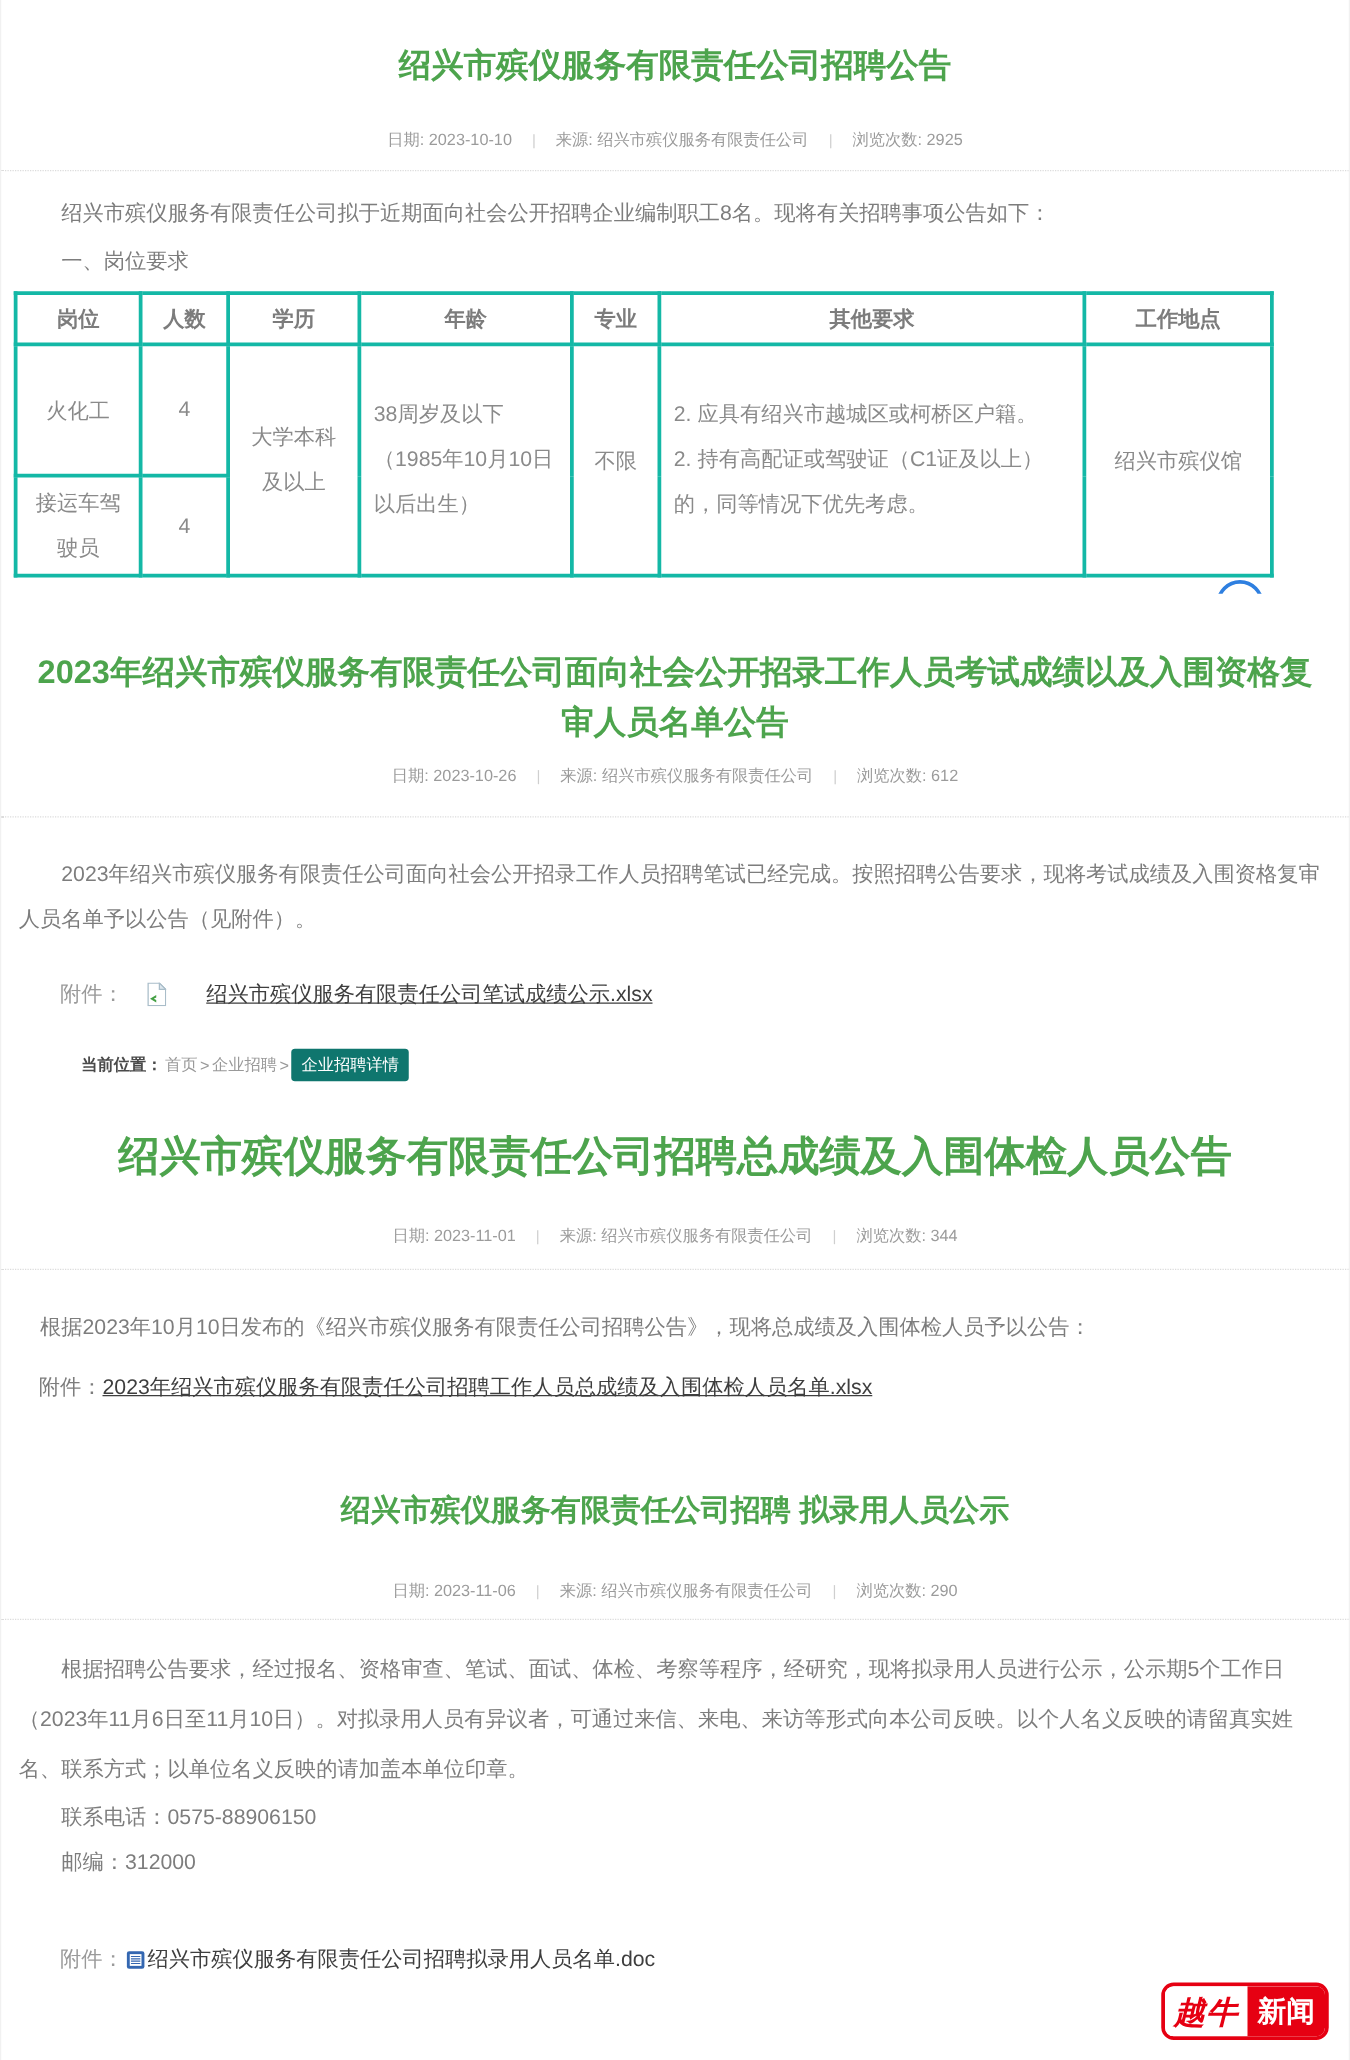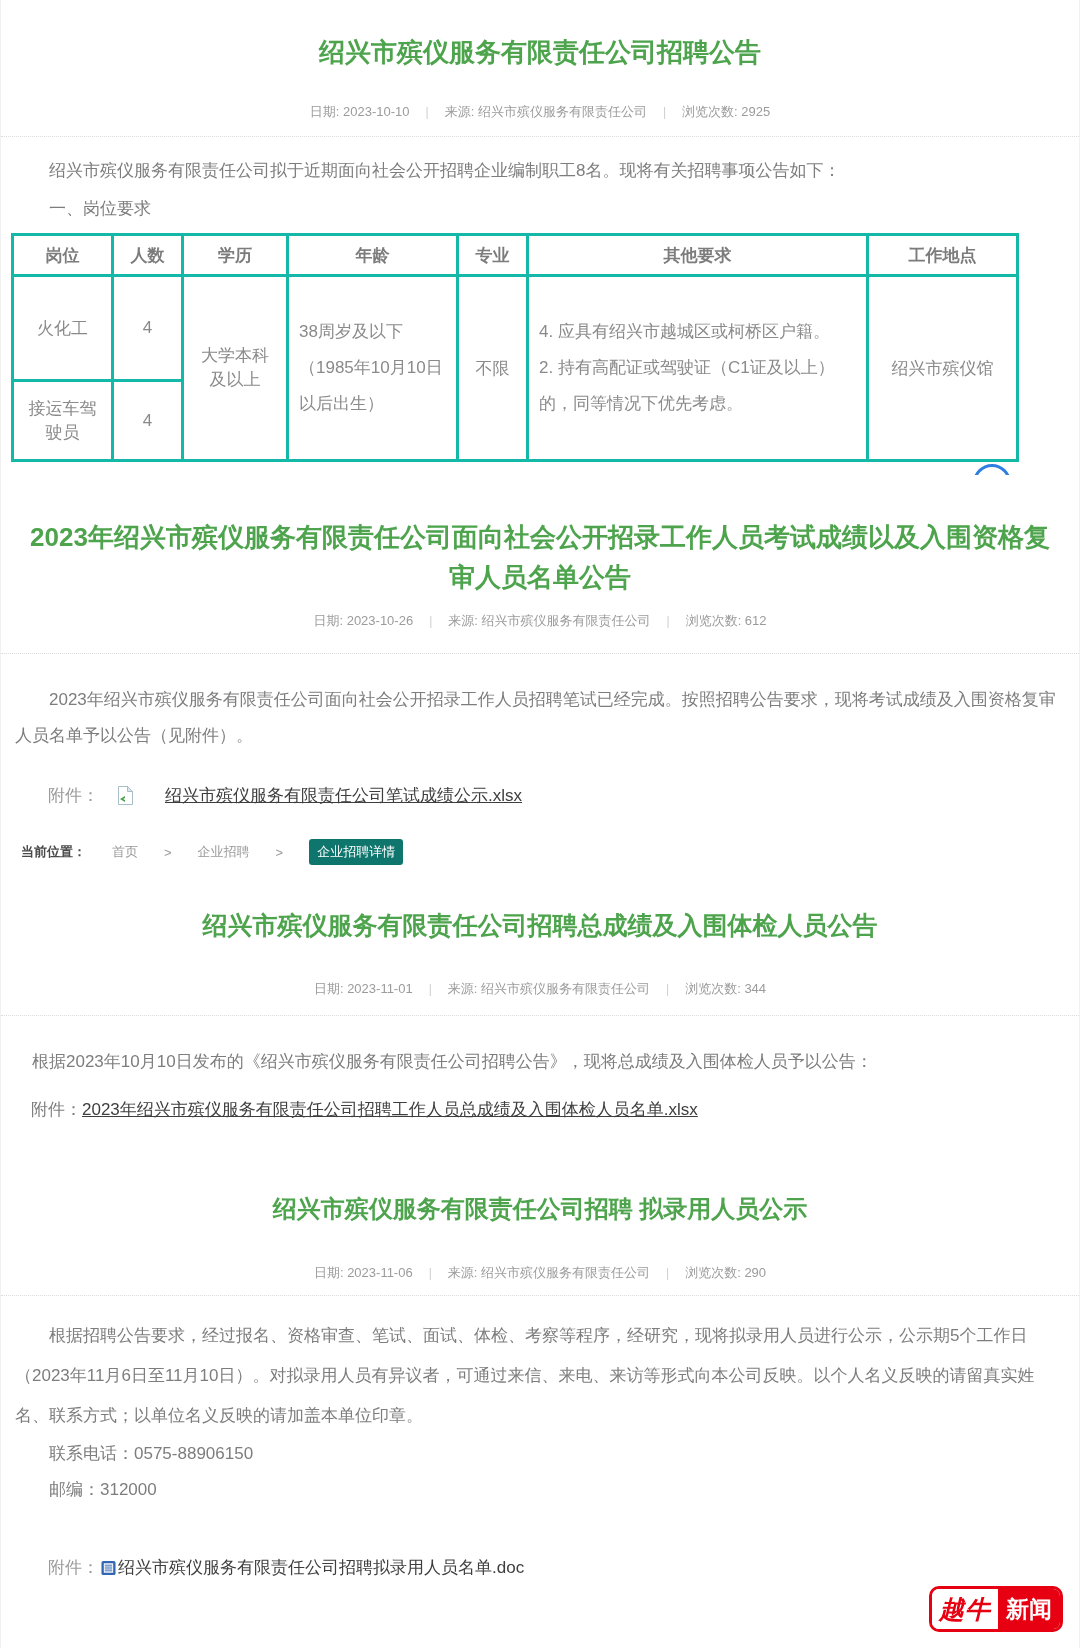--- a/index.html
+++ b/index.html
@@ -15,29 +15,29 @@
   .indent2{text-indent:2em;}
   .indent1{text-indent:1em;}
   
   table.jobs{border-collapse:collapse;margin-left:10px;width:1005px;table-layout:fixed;
              color:#8a8a8a;font-size:17px;}
   table.jobs th,table.jobs td{border:3px solid #14b8a6;text-align:center;vertical-align:middle;
              font-weight:normal;}
   table.jobs th{height:36px;font-weight:bold;color:#7c7c7c;}
   .r1{height:105px;} .r2{height:80px;}
   .cell-left{text-align:left !important;padding:12px 10px;line-height:36px;}
-  .cell-justify{text-align:justify;padding:0 12px;line-height:24px;}
+  .cell-justify{text-align:justify;padding:0 12px;line-height:36px;}
   
   .attach{display:flex;align-items:center;color:#999;font-size:17px;padding:0 14px;}
   .attach .label{color:#9a9a9a;}
   .attach a{color:#3e3e3e;text-decoration:underline;cursor:pointer;}
   .attach a.nou{text-decoration:none;}
   .ficon{display:inline-flex;margin:0 6px;}
   
-  .crumb{display:flex;align-items:center;font-size:13px;color:#999;padding:0 20px;gap:26px;}
+  .crumb{display:flex;align-items:center;font-size:13px;color:#999;padding:0 20px;gap:2px;margin-left:44px;}
   .crumb .clabel{color:#4a4a4a;font-weight:bold;}
   .crumb a{color:#999;text-decoration:none;cursor:pointer;}
   .crumb .badge{background:#0f766e;color:#fff;padding:4px 8px;border-radius:3px;font-size:13px;}
   
   .arcwrap{width:42px;height:11px;overflow:hidden;margin-left:972px;}
   .arc{width:38px;height:38px;border:3px solid #2e7fe0;border-radius:50%;box-sizing:border-box;}
   
   .logo{position:absolute;top:1586px;right:16px;display:flex;align-items:stretch;
         border:3px solid #E60012;border-radius:10px;overflow:hidden;background:#fff;height:40px;}
   .logo .lw{display:flex;align-items:center;padding:0 7px;background:#fff;}
@@ -47,21 +47,21 @@
   
   .mt-title1{margin-top:32px;} .mt-meta1{margin-top:32px;} .mt-div1{margin-top:16px;}
   .mt-para1{margin-top:16px;} .mt-head1{margin-top:2px;} .mt-table{margin-top:6px;}
   .mt-arc{margin-top:2px;}
   .mt-title2{margin-top:42px;} .mt-meta2{margin-top:16px;} .mt-div2{margin-top:24px;}
   .mt-para2a{margin-top:28px;} .mt-attach1{margin-top:30px;}
   .mt-crumb{margin-top:32px;} .mt-title3{margin-top:40px;} .mt-meta3{margin-top:36px;}
   .mt-div3{margin-top:18px;} .mt-para3{margin-top:28px;} .mt-attach2{margin-top:18px;}
   .mt-title4{margin-top:68px;} .mt-meta4{margin-top:36px;} .mt-div4{margin-top:14px;}
   .mt-para4{margin-top:20px;} .mt-attach3{margin-top:48px;}
-  .t4{font-size:24px;} .t3{font-size:25px;}
+  .t4{font-size:24px;} .t3{font-size:33px;}
   .lh40{line-height:40px;}
 </style>
 </head>
 <body>
 
 <div class="page">
 
   <section>
     <h1 class="post-title mt-title1">绍兴市殡仪服务有限责任公司招聘公告</h1>
     <div class="meta mt-meta1">
@@ -91,21 +91,21 @@
         <th>其他要求</th>
         <th>工作地点</th>
       </tr>
       <tr class="r1">
         <td>火化工</td>
         <td>4</td>
         <td rowspan="2" class="cell-justify">大学本科及以上</td>
         <td rowspan="2" class="cell-left">38周岁及以下（1985年10月10日以后出生）</td>
         <td rowspan="2">不限</td>
         <td rowspan="2" class="cell-left">
-          <div>4. 应具有绍兴市越城区或柯桥区户籍。</div>
+          <div>2. 应具有绍兴市越城区或柯桥区户籍。</div>
           <div>2. 持有高配证或驾驶证（C1证及以上）的，同等情况下优先考虑。</div>
         </td>
         <td rowspan="2">绍兴市殡仪馆</td>
       </tr>
       <tr class="r2">
         <td class="cell-justify">接运车驾驶员</td>
         <td>4</td>
       </tr>
     </tbody>
       </table>

